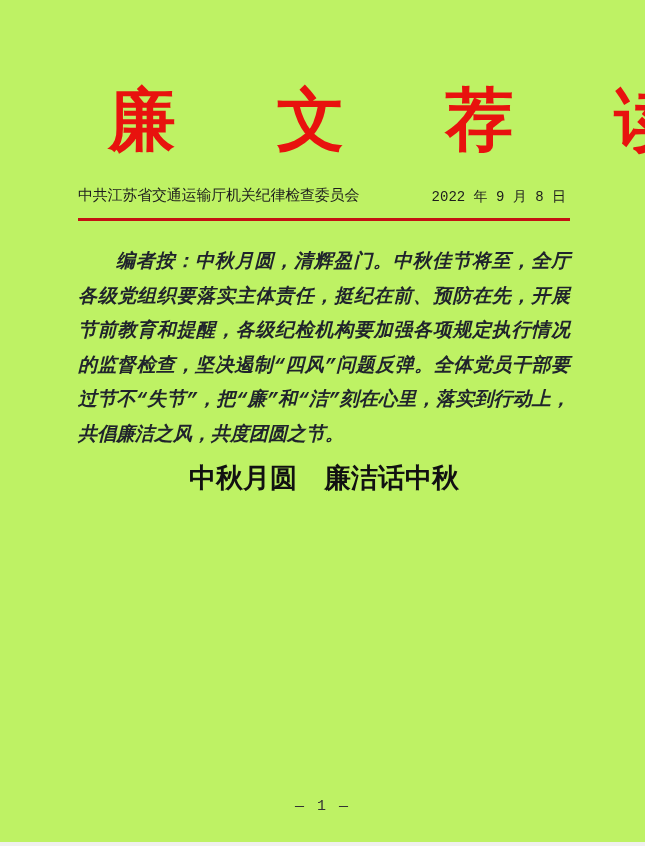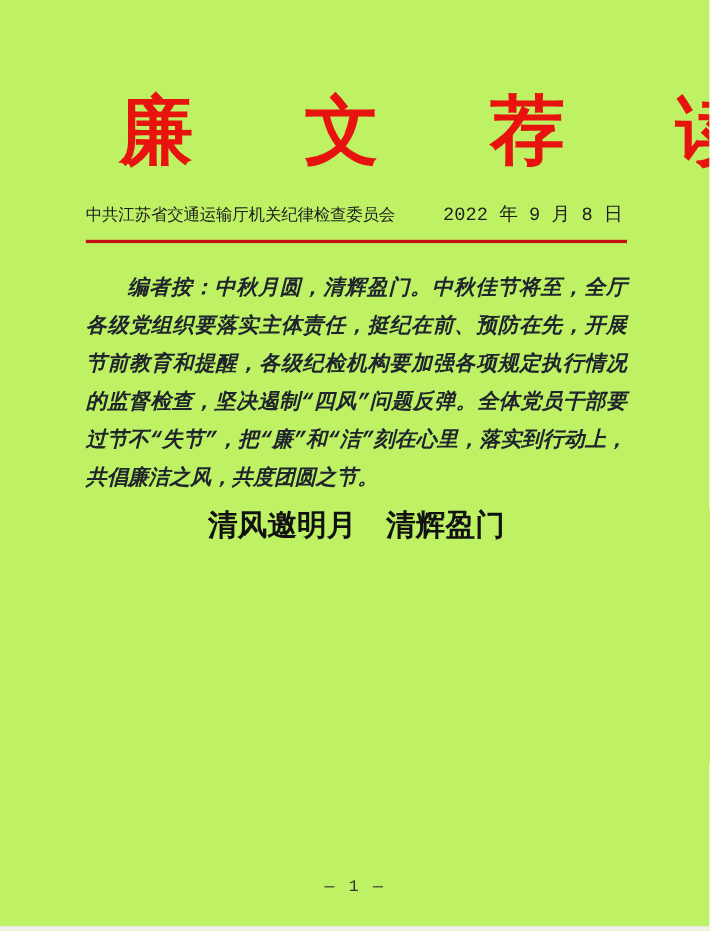--- a/index.html
+++ b/index.html
@@ -44,21 +44,21 @@
     align-items: center;
     font-size: 15px;
     line-height: 22px;
     padding-bottom: 10px;
   }
   .issuer-name {
     font-size: 15px;
     letter-spacing: -0.2px;
   }
   .issue-date {
-    font-size: 17px;
+    font-size: 14px;
     padding-right: 4px;
   }
   .red-rule {
     height: 3px;
     background: #c41212;
     width: 100%;
   }
   .editor-note {
     margin: 24px 0 0 0;
     font-size: 19px;
@@ -119,21 +119,21 @@
 
     <div class="issuer-row">
       <span class="issuer-name">中共江苏省交通运输厅机关纪律检查委员会</span>
       <span class="issue-date">2022 年 9 月 8 日</span>
     </div>
 
     <div class="red-rule"></div>
 
     <p class="editor-note">编者按：中秋月圆，清辉盈门。中秋佳节将至，全厅各级党组织要落实主体责任，挺纪在前、预防在先，开展节前教育和提醒，各级纪检机构要加强各项规定执行情况的监督检查，坚决遏制“四风”问题反弹。全体党员干部要过节不“失节”，把“廉”和“洁”刻在心里，落实到行动上，共倡廉洁之风，共度团圆之节。</p>
 
-    <h2 class="article-title">清风邀明月　清辉盈门</h2>
+    <h2 class="article-title">中秋月圆　廉洁话中秋</h2>
 
 
   </div>
 
   <div class="page-footer">— 1 —</div>
 
   <div class="bottom-strip"></div>
 </div>
 
 </body></html>

